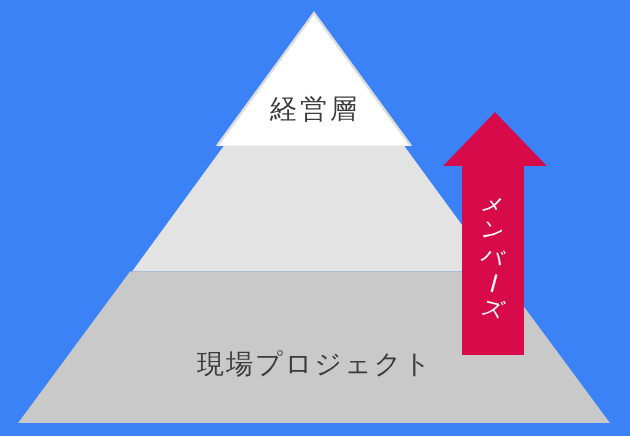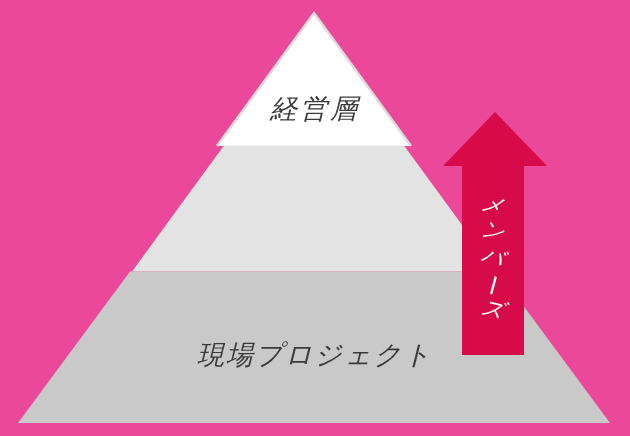--- a/index.html
+++ b/index.html
@@ -5,43 +5,42 @@
   html, body {
     margin: 0;
     padding: 0;
     background: #ffffff;
     font-family: "DejaVu Sans", "Liberation Sans", sans-serif;
   }
   .stage {
     position: relative;
     width: 630px;
     height: 436px;
-    background: #ec4899;
+    background: #3b82f6;
     overflow: hidden;
-    font-style: italic;
   }
   .stage svg {
     position: absolute;
     left: 0;
     top: 0;
   }
   .tier-label {
     position: absolute;
     left: 0;
     width: 630px;
     text-align: center;
     color: #3b3b3b;
     font-size: 27px;
     line-height: 27px;
     letter-spacing: 3px;
     white-space: nowrap;
   }
   .tier-label.l1 { top: 95px; }
   .tier-label.l2 { top: 196px; }
-  .tier-label.l3 { top: 341px; letter-spacing: 2px; }
+  .tier-label.l3 { top: 350px; letter-spacing: 2px; }
   .arrow-label {
     position: absolute;
     left: 493px;
     top: 192px;
     transform: translateX(-50%);
     display: flex;
     flex-direction: column;
     align-items: center;
     color: #ffffff;
     font-size: 22px;

